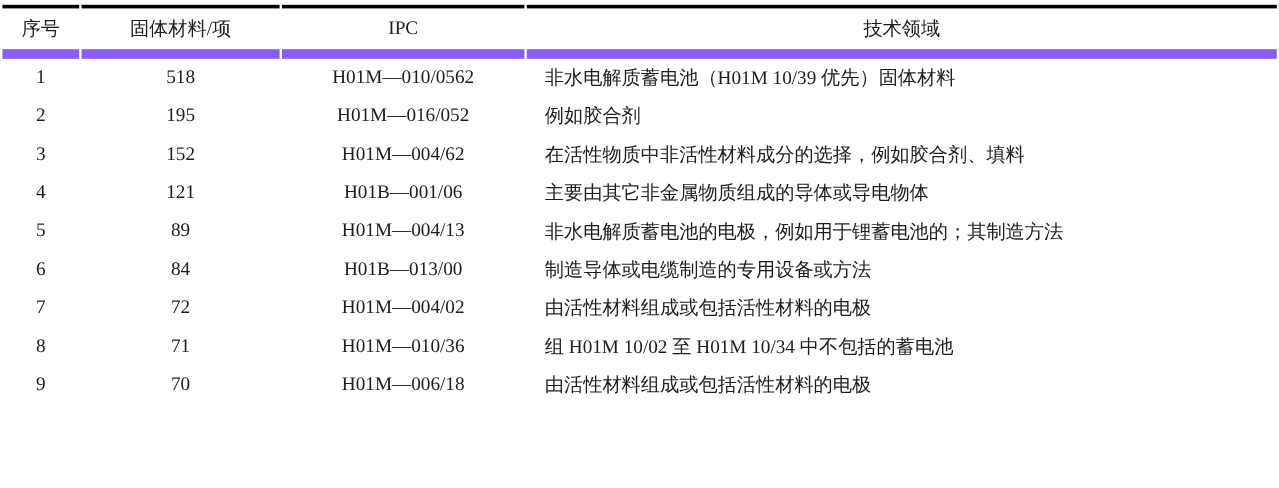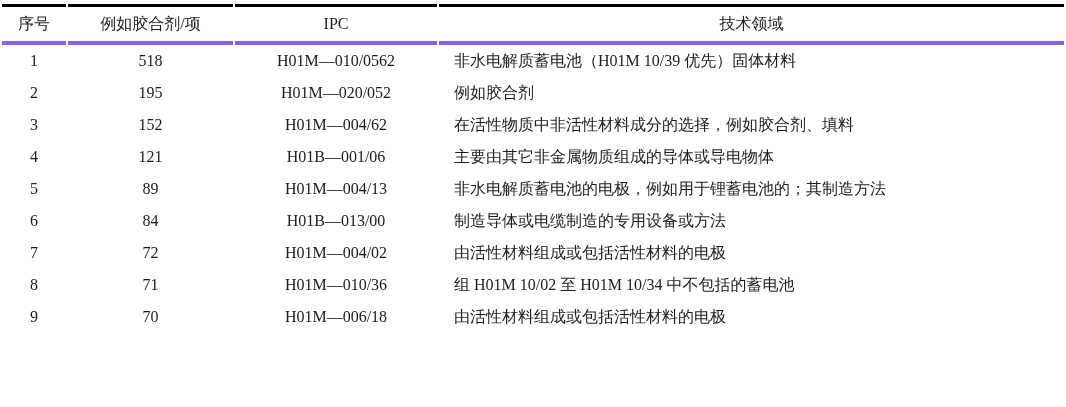--- a/index.html
+++ b/index.html
@@ -20,21 +20,21 @@
   }
   table.patent-table {
     width: 1066px;
     table-layout: fixed;
     border-collapse: separate;
     border-spacing: 2px 0; 
     font-size: 16px;
   }
   table.patent-table th {
     border-top: 3px solid #000000;
-    border-bottom: 4px solid #8b5cf6;
+    border-bottom: 8px solid #8b5cf6;
     height: 34px;
     font-weight: normal;
     text-align: center;
     vertical-align: middle;
     padding: 0;
     overflow: hidden;
     white-space: nowrap;
   }
   table.patent-table td {
     height: 32px;
@@ -72,36 +72,36 @@
   <table class="patent-table">
     <colgroup>
       <col style="width:64px">
       <col style="width:165px">
       <col style="width:202px">
       <col style="width:625px">
     </colgroup>
     <thead>
       <tr>
         <th>序号</th>
-        <th>例如胶合剂/项</th>
+        <th>固体材料/项</th>
         <th>IPC</th>
         <th>技术领域</th>
       </tr>
     </thead>
     <tbody>
       <tr>
         <td>1</td>
         <td>518</td>
         <td>H01M—010/0562</td>
         <td class="tech">非水电解质蓄电池（H01M 10/39 优先）固体材料</td>
       </tr>
       <tr>
         <td>2</td>
         <td>195</td>
-        <td>H01M—020/052</td>
+        <td>H01M—016/052</td>
         <td class="tech">例如胶合剂</td>
       </tr>
       <tr>
         <td>3</td>
         <td>152</td>
         <td>H01M—004/62</td>
         <td class="tech">在活性物质中非活性材料成分的选择，例如胶合剂、填料</td>
       </tr>
       <tr>
         <td>4</td>

